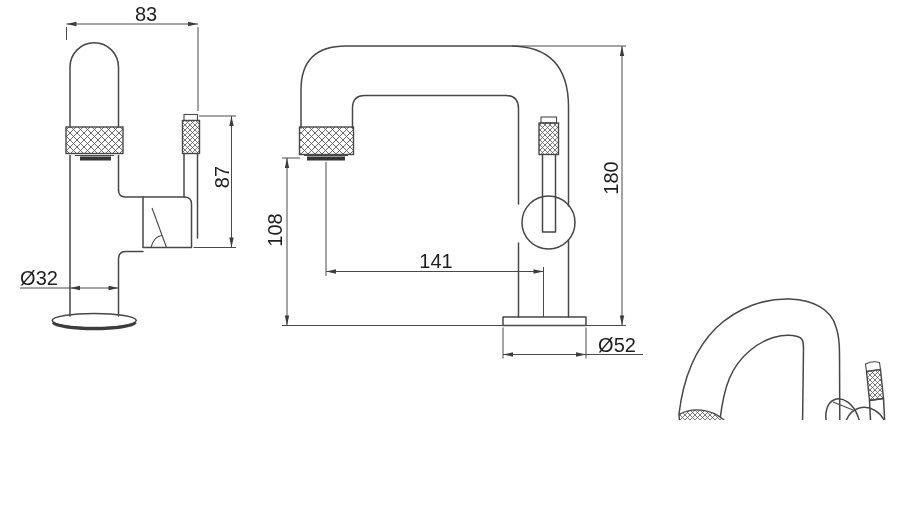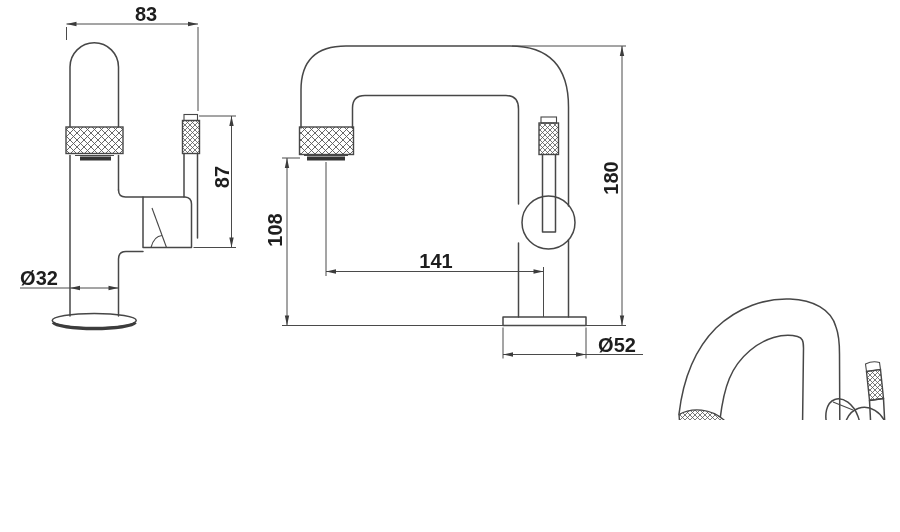--- a/index.html
+++ b/index.html
@@ -1,17 +1,17 @@
 <!DOCTYPE html>
 <html><head>
 <meta charset="utf-8">
 <style>
   html,body{margin:0;padding:0;background:#ffffff;}
   #stage{position:relative;width:900px;height:420px;background:#ffffff;overflow:hidden;
-         font-family:"Liberation Sans", sans-serif;font-weight:bold;}
+         font-family:"Liberation Sans", sans-serif;}
   svg{position:absolute;left:0;top:0;}
   .obj{stroke:#474747;stroke-width:1.5;fill:none;stroke-linecap:round;stroke-linejoin:round;}
   .obj-thin{stroke:#474747;stroke-width:1.1;fill:none;}
   .dim{stroke:#4a4a4a;stroke-width:1;fill:none;}
   .arrow{fill:#3c3c3c;stroke:none;}
   .dimtext{font-family:"Liberation Sans", sans-serif;font-size:20px;fill:#1e1e1e;}
   .darkbar{fill:#343434;stroke:none;}
   .whitefill{fill:#ffffff;stroke:none;}
   .knurlrect{stroke:#474747;stroke-width:1.4;}
 </style>

